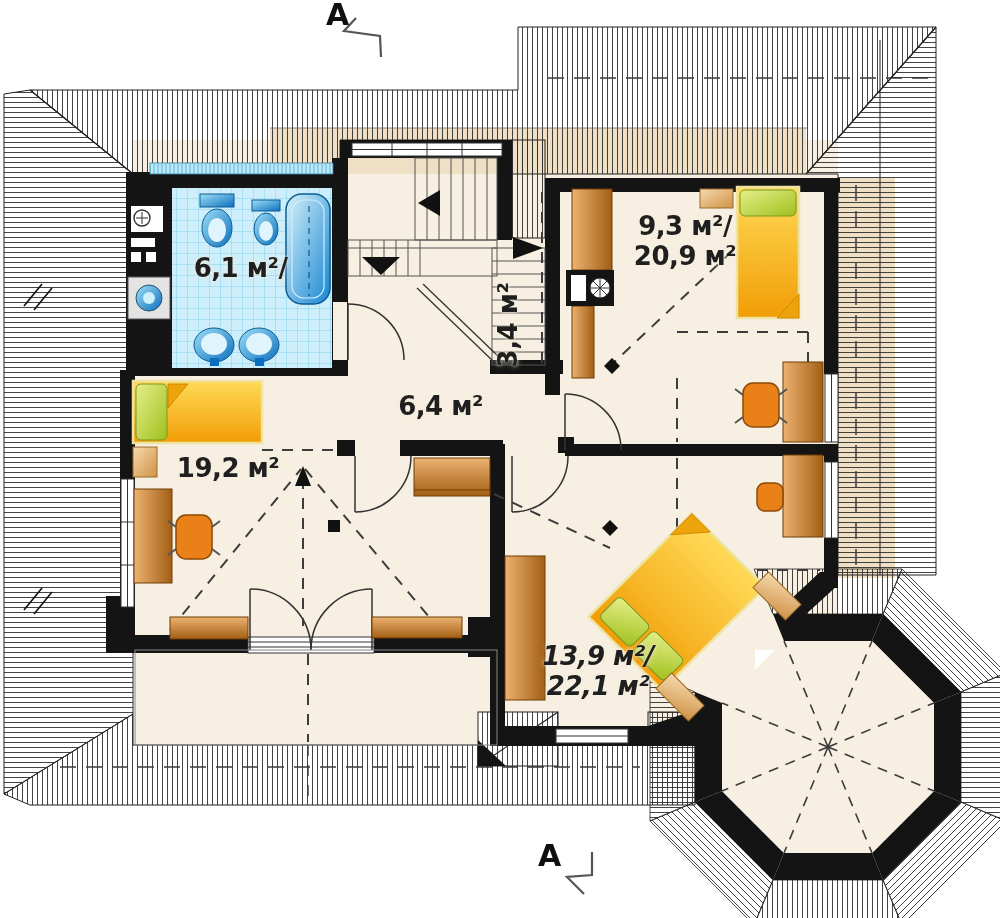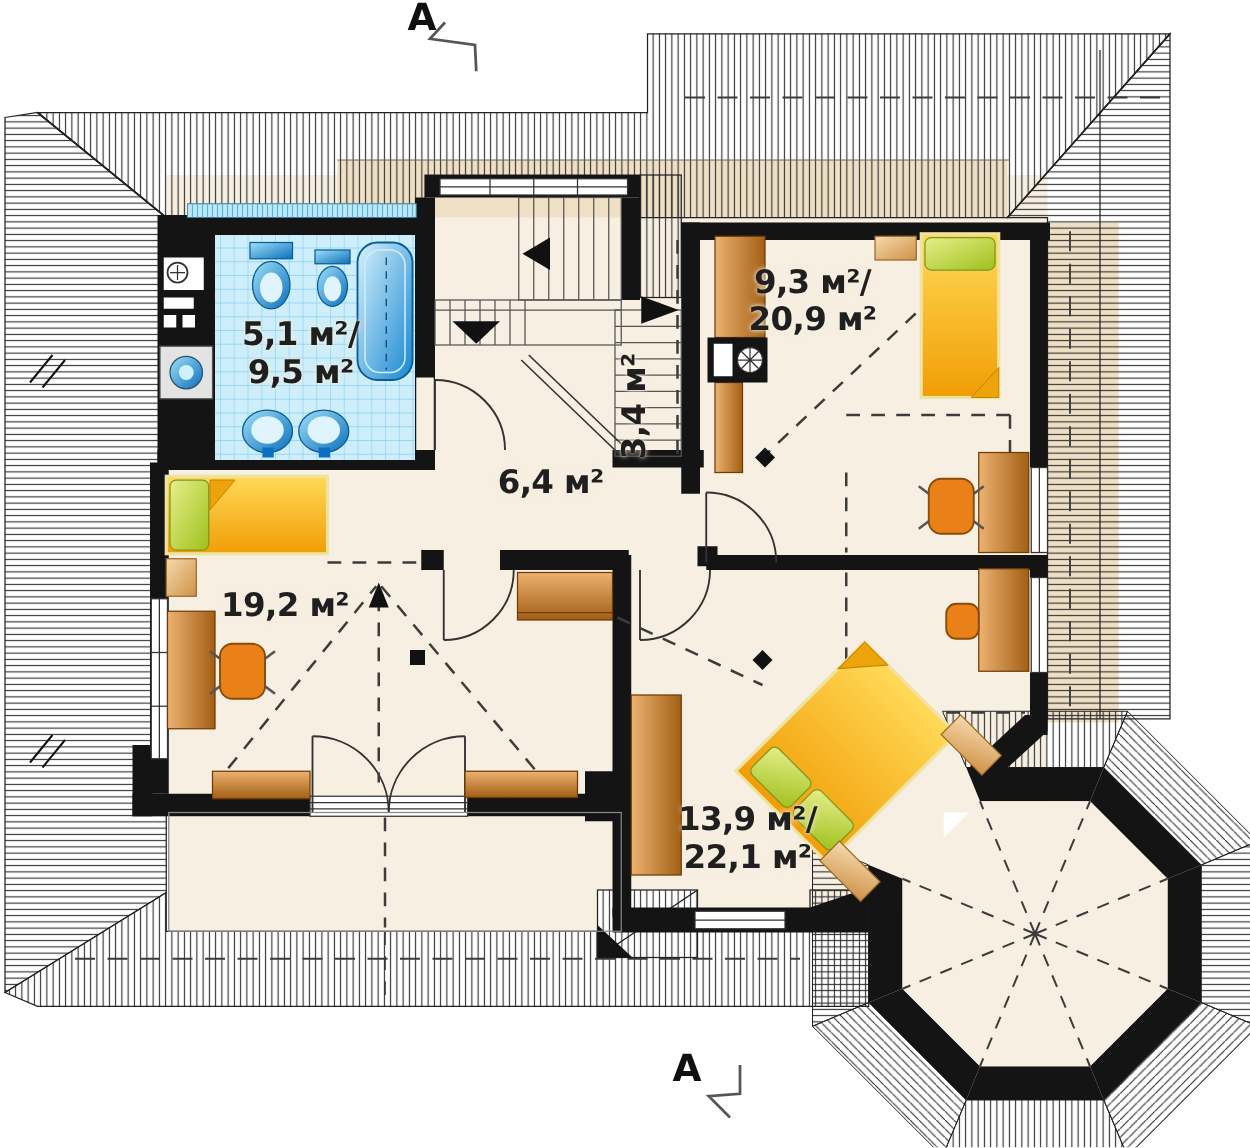--- a/index.html
+++ b/index.html
@@ -369,37 +369,36 @@
 
 <rect x="135" y="650" width="362" height="95" fill="none" stroke="#888" stroke-width="1"></rect>
 
 <g stroke="#555" stroke-width="2.2" fill="none">
   <polyline points="356,18 344,31 380,36 381,57"></polyline>
   <polyline points="592,852 592,875 567,877 584,894"></polyline>
 </g>
 </svg>
 
 <div class="room-label" style="left:168px;top:253px;width:145px;">
-  <div>5,1 м²/</div>
-  <div>9,5 м²</div>
+  <div>6,1 м²/</div>
 </div>
 <div class="room-label rot90" style="left:460px;top:310px;width:96px;">
   <div>3,4 м²</div>
 </div>
-<div class="room-label" style="left:383px;top:371px;width:115px;">
+<div class="room-label" style="left:383px;top:391px;width:115px;">
   <div>6,4 м²</div>
 </div>
-<div class="room-label" style="left:168px;top:470px;width:120px;">
+<div class="room-label" style="left:168px;top:453px;width:120px;">
   <div>19,2 м²</div>
 </div>
-<div class="room-label" style="left:590px;top:211px;width:120px;">
+<div class="room-label" style="left:625px;top:211px;width:120px;">
   <div>9,3 м²/</div>
   <div>20,9 м²</div>
 </div>
-<div class="room-label" style="left:534px;top:641px;width:128px;">
+<div class="room-label" style="left:534px;top:641px;width:128px;font-style:italic;">
   <div>13,9 м²/</div>
   <div>22,1 м²</div>
 </div>
 <div class="section-label" style="left:326px;top:0px;">
   <span>A</span>
 </div>
 <div class="section-label" style="left:538px;top:841px;">
   <span>A</span>
 </div>
 </div>

